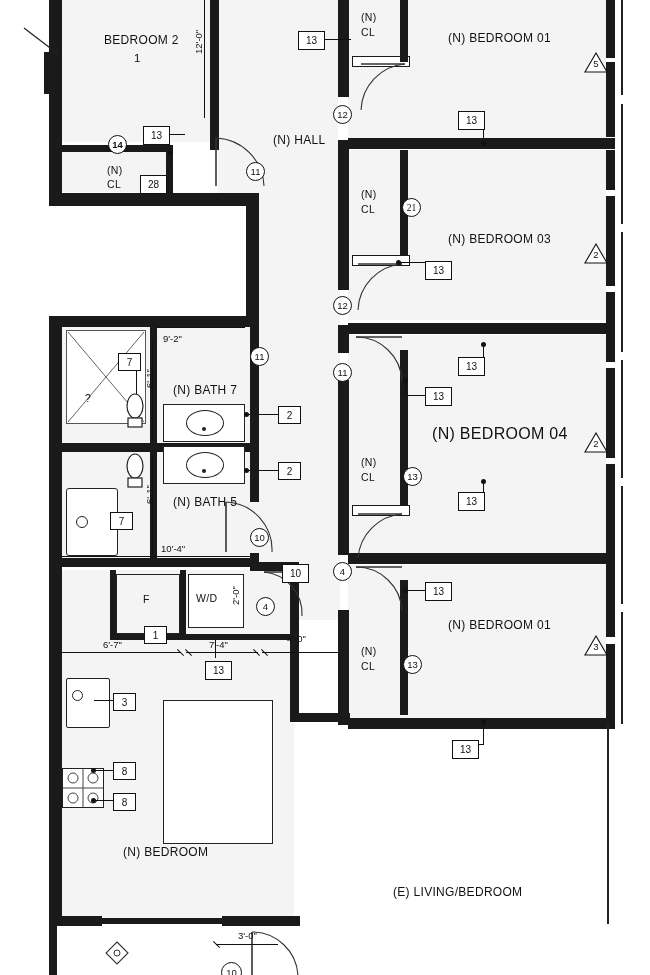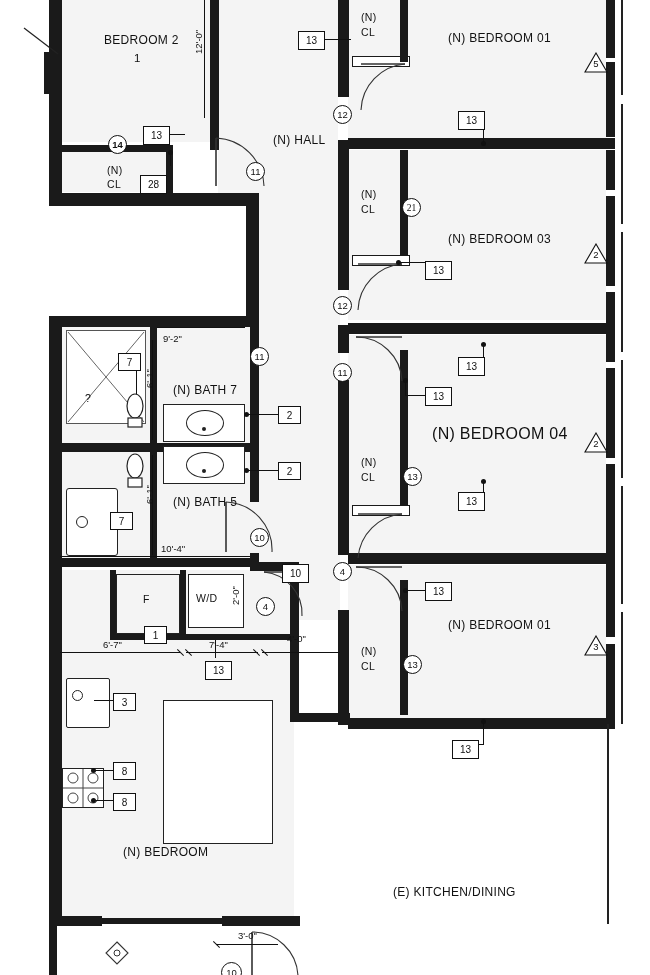--- a/index.html
+++ b/index.html
@@ -281,21 +281,21 @@
 
   <div class="lbl" style="left:448px;top:31px;font-size:12px;">(N) BEDROOM 01</div>
   <div class="lbl" style="left:448px;top:232px;font-size:12px;">(N) BEDROOM 03</div>
   <div class="lbl" style="left:432px;top:418px;font-size:16px;margin-top:7px;">(N) BEDROOM 04</div>
   <div class="lbl" style="left:448px;top:618px;font-size:12px;">(N) BEDROOM 01</div>
 
   <div class="lbl" style="left:273px;top:133px;font-size:12px;">(N) HALL</div>
   <div class="lbl" style="left:173px;top:383px;font-size:12px;">(N) BATH 7</div>
   <div class="lbl" style="left:173px;top:495px;font-size:12px;">(N) BATH 5</div>
   <div class="lbl" style="left:123px;top:845px;font-size:12px;">(N) BEDROOM</div>
-  <div class="lbl" style="left:393px;top:885px;font-size:12px;">(E) KITCHEN/DINING</div>
+  <div class="lbl" style="left:393px;top:885px;font-size:12px;">(E) LIVING/BEDROOM</div>
 
   <div class="lbl sm" style="left:107px;top:164px;">(N)</div>
   <div class="lbl sm" style="left:107px;top:178px;">CL</div>
 
   <div class="lbl sm" style="left:361px;top:11px;">(N)</div>
   <div class="lbl sm" style="left:361px;top:26px;">CL</div>
 
   <div class="lbl sm" style="left:361px;top:188px;">(N)</div>
   <div class="lbl sm" style="left:361px;top:203px;">CL</div>
 

